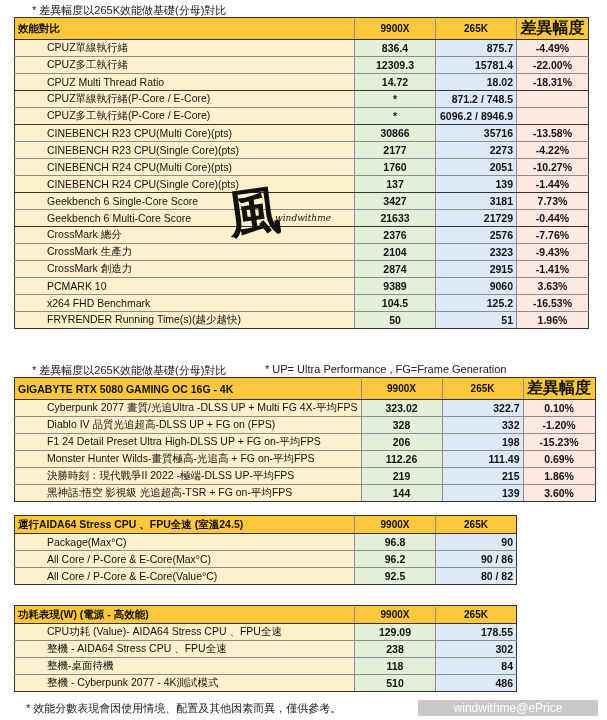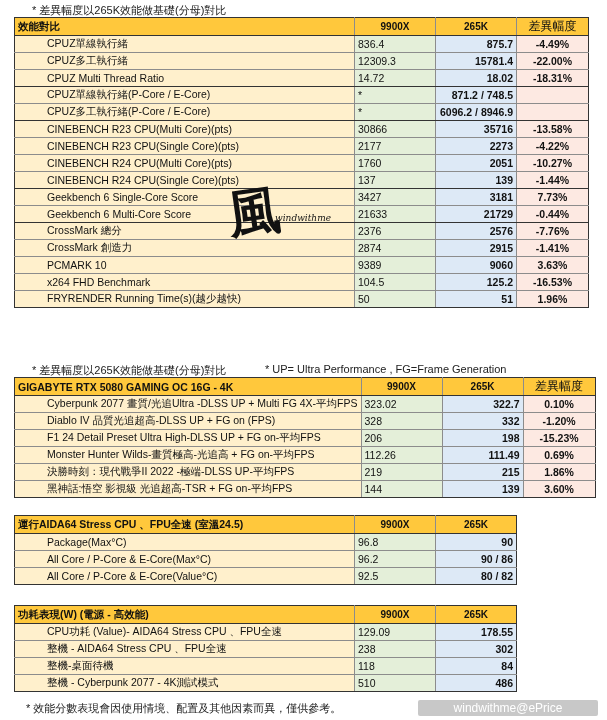--- a/index.html
+++ b/index.html
@@ -17,23 +17,23 @@
   }
   table.bench td {
     height: 16px; padding: 0 3px; border: 1px solid #8c8c8c;
     white-space: nowrap; overflow: hidden;
   }
   table.bench tr.head td {
     background: #ffc83c; font-weight: bold; border-top: 1px solid #333; border-bottom: 1px solid #333;
     height: 17px;
   }
   table.bench tr.head td.num { text-align: center; font-size: 10px; }
-  table.bench tr.head td.diffh { font-weight: normal; font-size: 12px; text-align: center; }
+  table.bench tr.head td.diffh { font-weight: bold; font-size: 16px; text-align: center; }
   table.bench td.label { background: #fff0cc; border-left: 1px solid #333; padding-left: 32px; }
-  table.bench td.c1 { background: #e4efd9; font-weight: normal; }
+  table.bench td.c1 { background: #e4efd9; text-align: center; font-weight: bold; }
   table.bench td.c2 { background: #dde9f6; text-align: right; font-weight: bold; }
   table.bench td.c3 { background: #fde9e2; text-align: center; font-weight: bold; border-right: 1px solid #333; }
   table.bench tr.sep td { border-bottom: 1px solid #333; }
   table.bench tr.last td { border-bottom: 1px solid #333; }
   table.bench.two td.c2 { border-right: 1px solid #333; }
   .wm-char {
     position: absolute; left: 228px; top: 186px; font-family: "DejaVu Serif", serif;
     font-size: 52px; font-weight: bold; color: #111; line-height: 1; transform: rotate(-8deg);
   }
   .wm-text {
@@ -133,20 +133,26 @@
         <td class="c2">21729</td>
         <td class="c3">-0.44%</td>
       </tr>
       <tr>
         <td class="label">CrossMark 總分</td>
         <td class="c1">2376</td>
         <td class="c2">2576</td>
         <td class="c3">-7.76%</td>
       </tr>
       <tr>
+        <td class="label">CrossMark 生產力</td>
+        <td class="c1">2104</td>
+        <td class="c2">2323</td>
+        <td class="c3">-9.43%</td>
+      </tr>
+      <tr>
         <td class="label">CrossMark 創造力</td>
         <td class="c1">2874</td>
         <td class="c2">2915</td>
         <td class="c3">-1.41%</td>
       </tr>
       <tr>
         <td class="label">PCMARK 10</td>
         <td class="c1">9389</td>
         <td class="c2">9060</td>
         <td class="c3">3.63%</td>

